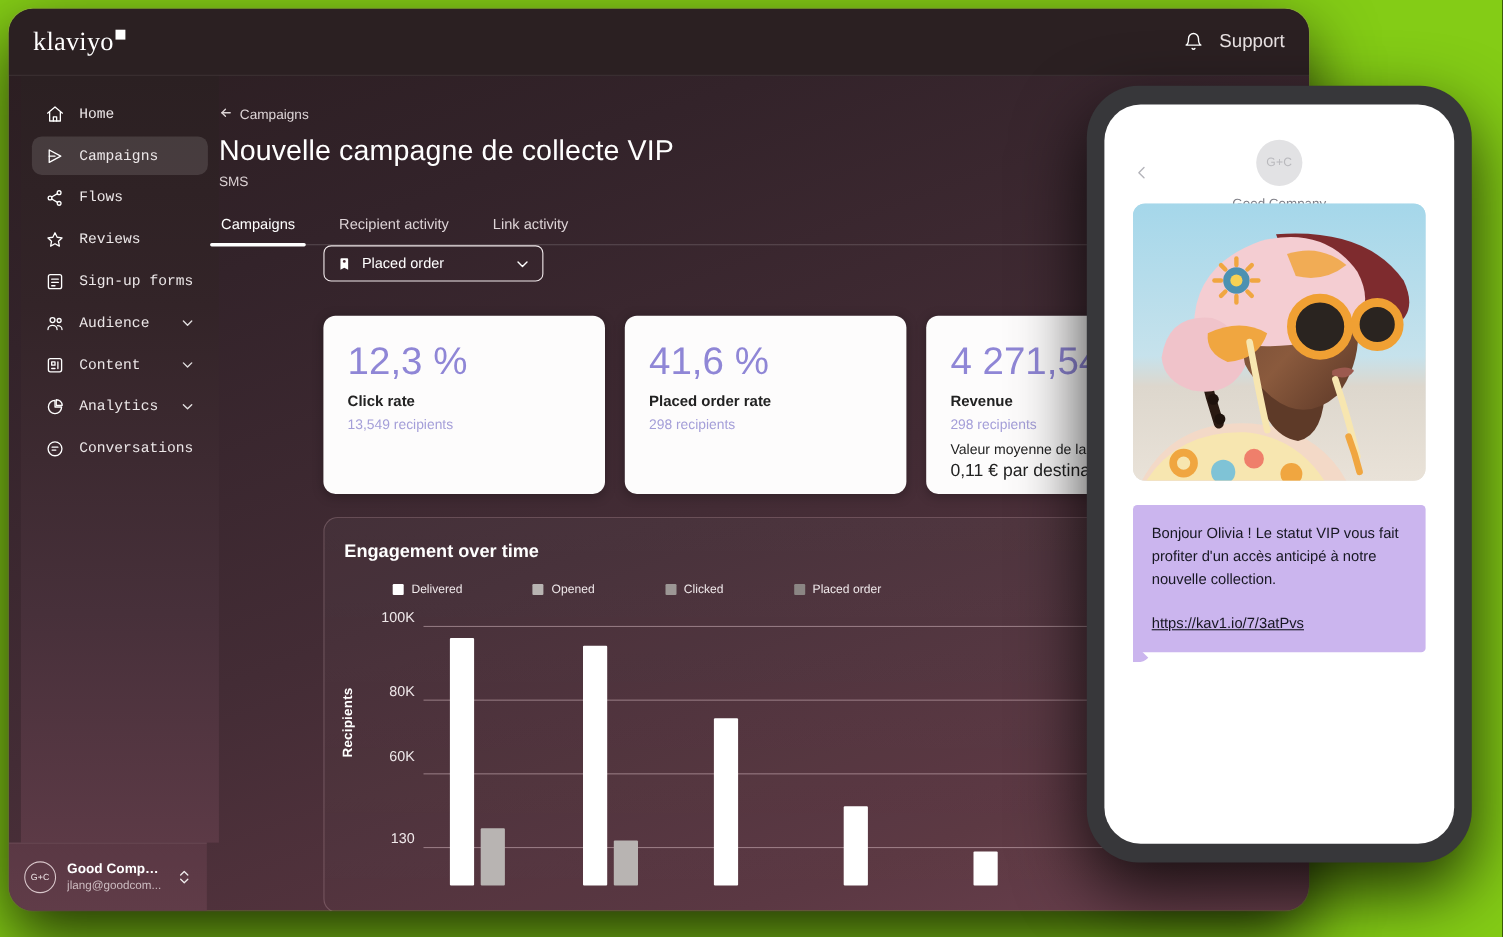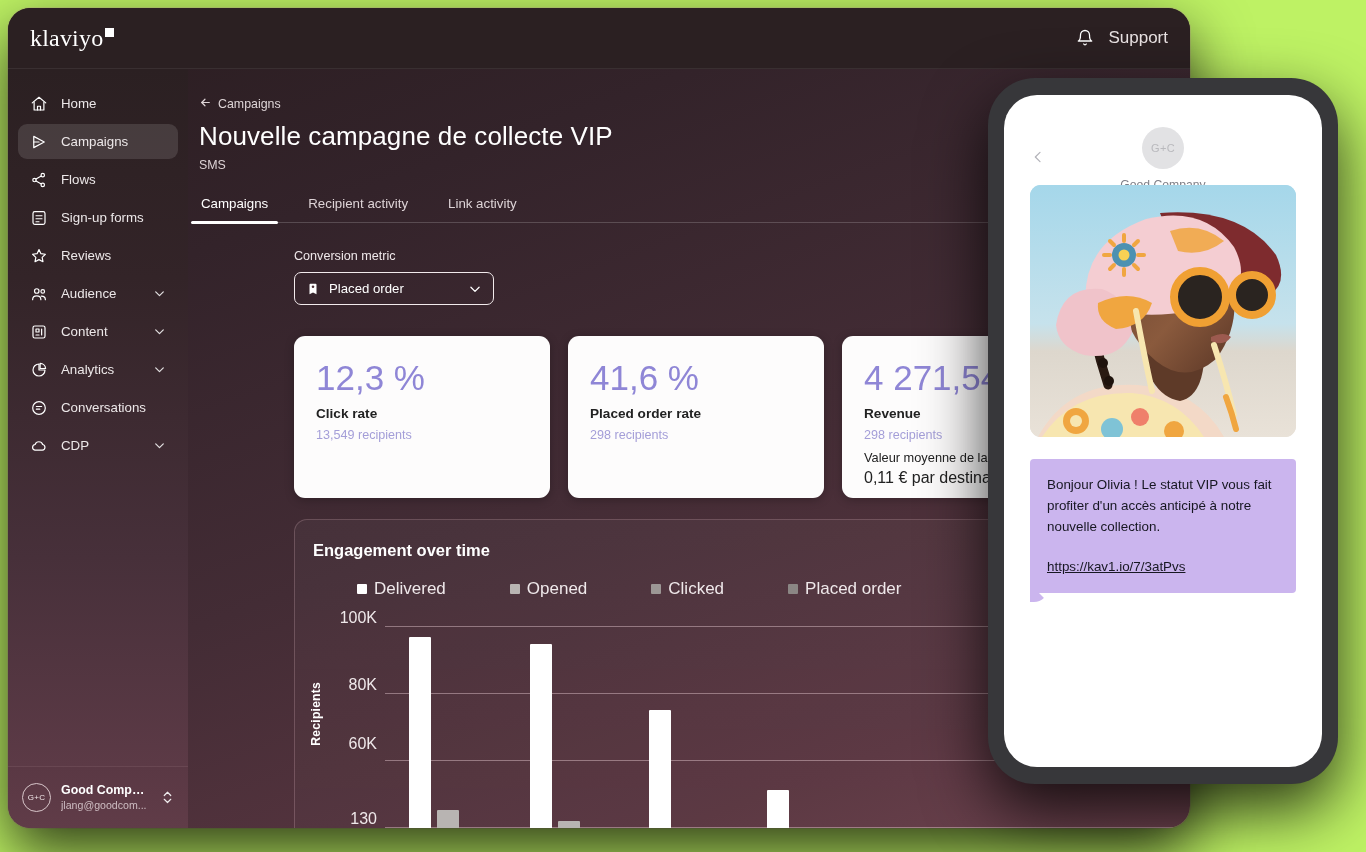--- a/index.html
+++ b/index.html
@@ -1,17 +1,17 @@
 <!DOCTYPE html>
 <html><head>
 <meta charset="utf-8">
 <style>
   html,body{margin:0;padding:0;background:#000;}
   body{width:1366px;height:852px;overflow:hidden;font-family:"Liberation Sans",sans-serif;}
-  .stage{position:relative;width:1366px;height:852px;background:#bef264;}
+  .stage{position:relative;width:1366px;height:852px;background:#84cc16;}
 
   
   .browser{
     position:absolute;left:8px;top:8px;width:1182px;height:820px;
     border-radius:22px;overflow:hidden;
     background:linear-gradient(160deg,#2a1d20 0%,#33232a 25%,#432c35 55%,#5a3641 85%,#6b3f4c 100%);
     box-shadow:0 24px 60px rgba(0,0,0,.75), 0 0 0 1px rgba(201,150,160,.25);
   }
   .topbar{
     position:absolute;left:0;top:0;width:100%;height:61px;
@@ -19,23 +19,23 @@
     padding:0 22px;box-sizing:border-box;border-bottom:1px solid rgba(255,255,255,.07);
   }
   .logo{color:#fff;font-family:"Liberation Serif",serif;font-size:24px;letter-spacing:.2px;position:relative;}
   .logo .sq{display:inline-block;width:9px;height:9px;background:#fff;margin-left:2px;vertical-align:9px;}
   .topright{display:flex;align-items:center;gap:14px;}
   .bell{width:18px;height:18px;display:block;}
   .support{color:#e9e2e3;font-size:17px;}
 
   
   .sidebar{
-    position:absolute;left:0;top:61px;width:180px;bottom:62px;
+    position:absolute;left:11px;top:61px;width:180px;bottom:62px;
     background:linear-gradient(180deg,#2b2022 0%,#332428 30%,#47303a 70%,#5c3a46 100%);
-    padding-top:14px;box-sizing:border-box;
+    padding-top:14px;box-sizing:border-box;font-family:Liberation Mono, monospace;
   }
   .navitem{
     display:flex;align-items:center;gap:13px;height:35px;margin:3px 10px;padding:0 12px;
     border-radius:9px;color:#ece7e8;font-size:13.3px;cursor:pointer;position:relative;
   }
   .navitem.active{background:rgba(255,255,255,.12);}
   .navitem .ico{width:18px;height:18px;flex:0 0 18px;display:block;}
   .navitem .lbl{flex:1;white-space:nowrap;}
   .navitem .chev{width:13px;height:13px;opacity:.85;}
   .accountbar{
@@ -87,28 +87,28 @@
   .kpi .extra2{color:#222;font-size:16px;margin-top:4px;white-space:nowrap;}
 
   
   .chartcard{
     margin:21px 0 0 95px;width:1100px;height:360px;border-radius:13px;
     background:linear-gradient(180deg,rgba(255,255,255,.035),rgba(255,255,255,.01));
     border:1px solid rgba(240,200,210,.22);padding:21px 0 0 18px;box-sizing:border-box;
   }
   .chtitle{color:#fff;font-size:16.5px;font-weight:bold;}
   .legend{display:flex;gap:20px;margin-top:19px;}
-  .lgi{display:flex;align-items:center;gap:7px;color:#efe8ea;font-size:17px;padding-left:44px;}
+  .lgi{display:flex;align-items:center;gap:7px;color:#efe8ea;font-size:11px;padding-left:44px;}
   .sw{width:10px;height:10px;display:block;border-radius:1px;}
   .plot{position:relative;margin-top:13px;height:250px;width:1045px;}
   .ylab{
     position:absolute;left:-4px;top:70px;color:#fff;font-size:12.2px;font-weight:bold;
     writing-mode:vertical-rl;transform:rotate(180deg);letter-spacing:.2px;
   }
-  .ytick{position:absolute;left:18px;color:#efe8ea;font-size:16px;transform:translateY(-50%);text-align:right;width:46px;}
+  .ytick{position:absolute;left:18px;color:#efe8ea;font-size:13px;transform:translateY(-50%);text-align:right;width:46px;}
   .grid{position:absolute;left:72px;right:0;height:1px;background:rgba(244,214,222,.42);}
   .bars{position:absolute;left:72px;right:0;bottom:0;top:0;}
   .bgroup{position:absolute;bottom:0;width:56px;}
   .bar{position:absolute;bottom:0;border-radius:1px;}
 
   
   .phone{
     position:absolute;left:988px;top:78px;width:350px;height:706px;border-radius:47px;
     background:#37373a;box-shadow:0 26px 64px rgba(0,0,0,.78);
     padding:17px 16px;box-sizing:border-box;
@@ -190,41 +190,41 @@
               <path d="M8 10.8 15 6.7"></path>
               <path d="M8 13.2 15 17.3"></path>
             </svg>
         </span>
         <span class="lbl">Flows</span>
       </div>
 
       <div class="navitem">
         <span class="ico">
           <svg viewBox="0 0 24 24" fill="none" stroke="#fff" stroke-width="1.6" stroke-linecap="round" stroke-linejoin="round">
+              <path d="M12 3.5l2.6 5.4 5.9.8-4.3 4.1 1.1 5.8-5.3-2.8-5.3 2.8 1.1-5.8-4.3-4.1 5.9-.8z"></path>
+            </svg>
+        </span>
+        <span class="lbl">Reviews</span>
+      </div>
+
+      <div class="navitem">
+        <span class="ico">
+          <svg viewBox="0 0 24 24" fill="none" stroke="#fff" stroke-width="1.6" stroke-linecap="round" stroke-linejoin="round">
               <rect x="4" y="3.5" width="16" height="17" rx="2.4"></rect>
               <path d="M8 9h8"></path>
               <path d="M8 13h8"></path>
               <path d="M8 17h4"></path>
             </svg>
         </span>
         <span class="lbl">Sign-up forms</span>
       </div>
 
       <div class="navitem">
         <span class="ico">
           <svg viewBox="0 0 24 24" fill="none" stroke="#fff" stroke-width="1.6" stroke-linecap="round" stroke-linejoin="round">
-              <path d="M12 3.5l2.6 5.4 5.9.8-4.3 4.1 1.1 5.8-5.3-2.8-5.3 2.8 1.1-5.8-4.3-4.1 5.9-.8z"></path>
-            </svg>
-        </span>
-        <span class="lbl">Reviews</span>
-      </div>
-
-      <div class="navitem">
-        <span class="ico">
-          <svg viewBox="0 0 24 24" fill="none" stroke="#fff" stroke-width="1.6" stroke-linecap="round" stroke-linejoin="round">
               <circle cx="9" cy="8" r="3"></circle>
               <path d="M3.5 19.5c0-3 2.5-5 5.5-5s5.5 2 5.5 5"></path>
               <circle cx="17" cy="8.5" r="2.4"></circle>
               <path d="M15 14.8c3 0 5.5 1.9 5.5 4.7"></path>
             </svg>
         </span>
         <span class="lbl">Audience</span>
         <span class="chev">
           <svg viewBox="0 0 24 24" fill="none" stroke="#fff" stroke-width="2.3" stroke-linecap="round" stroke-linejoin="round">
               <path d="M5 9l7 7 7-7"></path>
@@ -268,33 +268,20 @@
         <span class="ico">
           <svg viewBox="0 0 24 24" fill="none" stroke="#fff" stroke-width="1.6" stroke-linecap="round" stroke-linejoin="round">
               <circle cx="12" cy="12" r="8.4"></circle>
               <path d="M8.5 10h7"></path>
               <path d="M8.5 13.5h4.5"></path>
             </svg>
         </span>
         <span class="lbl">Conversations</span>
       </div>
 
-      <div class="navitem">
-        <span class="ico">
-          <svg viewBox="0 0 24 24" fill="none" stroke="#fff" stroke-width="1.6" stroke-linecap="round" stroke-linejoin="round">
-              <path d="M6.5 17.5h10a3.8 3.8 0 0 0 .4-7.5A5.3 5.3 0 0 0 6.8 10a3.8 3.8 0 0 0-.3 7.5z"></path>
-            </svg>
-        </span>
-        <span class="lbl">CDP</span>
-        <span class="chev">
-          <svg viewBox="0 0 24 24" fill="none" stroke="#fff" stroke-width="2.3" stroke-linecap="round" stroke-linejoin="round">
-              <path d="M5 9l7 7 7-7"></path>
-            </svg>
-        </span>
-      </div>
 
     </div>
 
     <div class="accountbar">
       <div class="avatar-ring">G+C</div>
       <div class="acct-text">
         <div class="acct-name">Good Company</div>
         <div class="acct-mail">jlang@goodcom...</div>
       </div>
       <span class="acct-chev">
@@ -319,21 +306,20 @@
 
       <div class="pagetitle">Nouvelle campagne de collecte VIP</div>
       <div class="subtitle">SMS</div>
 
       <div class="tabs">
         <div class="tab active">Campaigns</div>
         <div class="tab">Recipient activity</div>
         <div class="tab">Link activity</div>
       </div>
 
-      <div class="sectlabel">Conversion metric</div>
       <div class="select">
         <span class="tagico">
           <svg viewBox="0 0 24 24" fill="#fff">
               <path d="M7.5 3h9a1.5 1.5 0 0 1 1.5 1.5V21l-6-3.2L6 21V4.5A1.5 1.5 0 0 1 7.5 3z"></path>
               <circle cx="12" cy="8" r="2.2" fill="#4a2f36"></circle>
             </svg>
         </span>
         <span class="cap">Placed order</span>
         <span class="chev">
           <svg viewBox="0 0 24 24" fill="none" stroke="#fff" stroke-width="2.2" stroke-linecap="round" stroke-linejoin="round">

